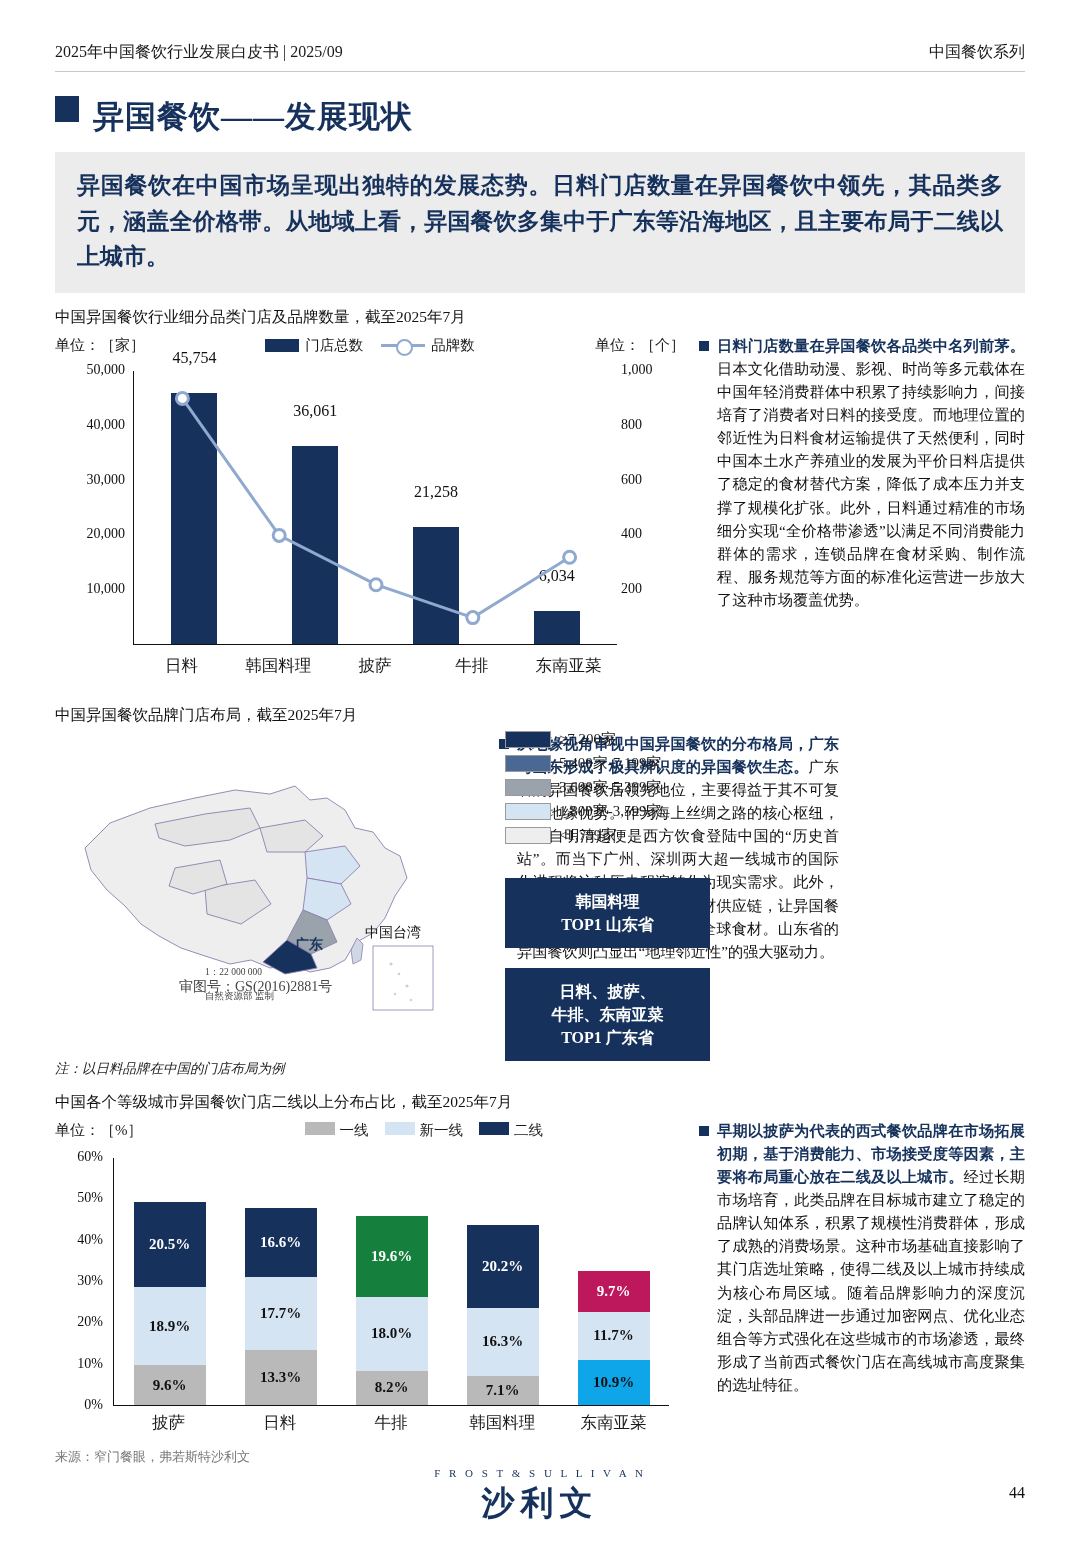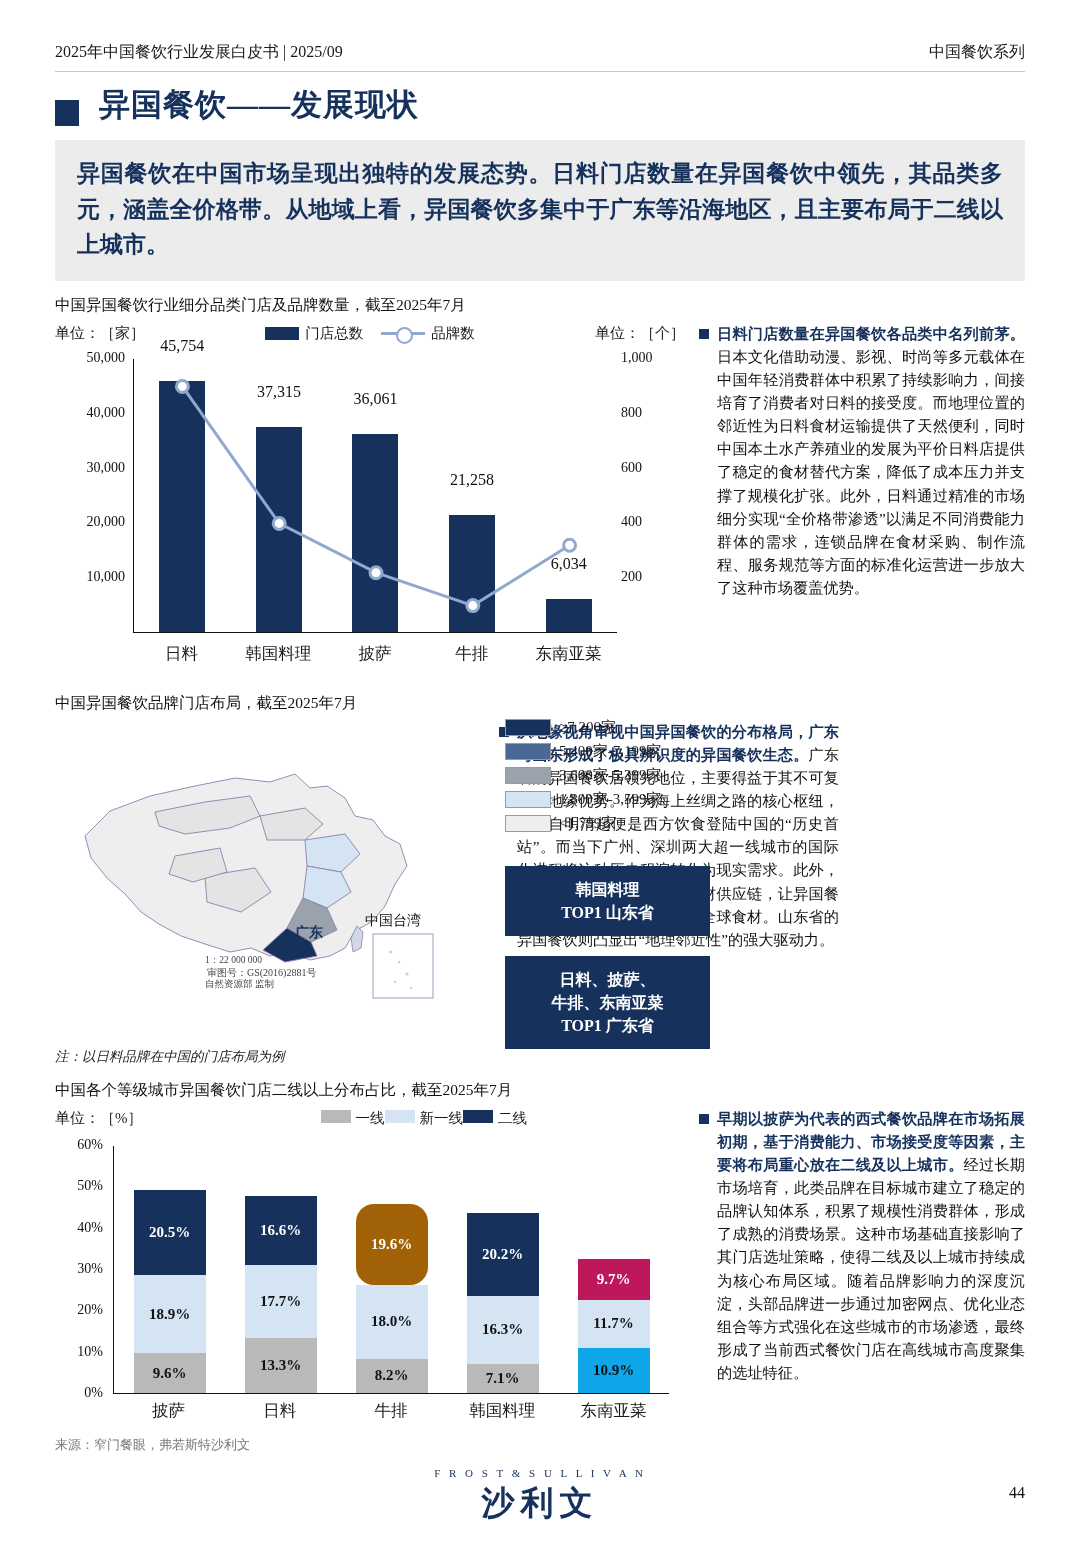--- a/index.html
+++ b/index.html
@@ -12,21 +12,21 @@
     position:relative;
   }
   .page { position:relative; width:1080px; height:1560px; padding:0 55px; }
 
   
   .header { display:flex; justify-content:space-between; align-items:center;
             font-size:16px; color:#1a1a1a; padding-top:42px; }
   .header-rule { height:1px; background:#c9c9c9; margin-top:8px; }
 
   
-  .title-row { display:flex; align-items:flex-end; margin-top:12px;gap:6px; }
+  .title-row { display:flex; align-items:flex-start; margin-top:24px; }
   .title-square { width:24px; height:26px; background:#16325c; margin-right:14px; }
   .title-text { font-size:31px; font-weight:bold; color:#16325c; letter-spacing:1px; }
 
   
   .summary { background:#ececec; margin-top:14px; padding:16px 22px 18px 22px;
              font-size:23px; line-height:1.55; color:#16325c; font-weight:bold;
              text-align:justify; }
 
   
   .cap { font-size:15.5px; color:#111; margin-top:14px; margin-bottom:2px; }
@@ -80,21 +80,21 @@
              border-left:1.3px solid #111; border-bottom:1.3px solid #111; }
   .c3-cols { position:absolute; inset:0; display:flex; }
   .c3-col { flex:1; display:flex; flex-direction:column; justify-content:flex-end;
             align-items:center; }
   .c3-stack { width:72px; display:flex; flex-direction:column; justify-content:flex-end; }
   .c3-seg { position:relative; display:flex; align-items:center; justify-content:center;
             font-size:15px; font-weight:bold; }
   .c3-xlab { position:absolute; bottom:10px; left:58px; right:16px; display:flex; }
   .c3-xlab span { flex:1; text-align:center; font-size:16.5px; }
   .c3-yl { position:absolute; font-size:14px; color:#111; }
-  .c3-legend { display:flex; gap:0; align-items:center; justify-content:center;
+  .c3-legend { display:flex; gap:16px; align-items:center; justify-content:center;
                font-size:14.5px; margin-left:60px; }
   .c3-legend .sw { width:30px; height:13px; display:inline-block; margin-right:5px; }
 
   
   .source { font-size:13px; color:#777; margin-top:4px; }
   .footer { position:absolute; left:0; right:0; bottom:34px; text-align:center; }
   .fs-top { font-size:11px; letter-spacing:3px; color:#16325c; }
   .fs-logo { font-size:33px; font-weight:bold; color:#16325c; letter-spacing:6px;
              margin-top:2px; font-family:"Liberation Serif", serif; }
   .pageno { position:absolute; right:55px; bottom:58px; font-size:16px; color:#111; }
@@ -135,24 +135,20 @@
         </div>
         <span>单位：［个］</span>
       </div>
 
       <div class="chart1" id="chart1">
         <div class="c1-plot" id="c1plot">
           <div class="c1-bars" id="c1bars">
               <div class="c1-col">
                 <div class="c1-val" style="bottom: 276.732px;">45,754</div>
                 <div class="c1-bar" style="height: 250.732px;"></div>
-              </div>
-              <div class="c1-col">
-                <div class="c1-val" style="bottom: 230.486px;">37,315</div>
-                <div class="c1-bar" style="height: 204.486px;"></div>
               </div>
               <div class="c1-col">
                 <div class="c1-val" style="bottom: 223.614px;">36,061</div>
                 <div class="c1-bar" style="height: 197.614px;"></div>
               </div>
               <div class="c1-col">
                 <div class="c1-val" style="bottom: 142.494px;">21,258</div>
                 <div class="c1-bar" style="height: 116.494px;"></div>
               </div>
               <div class="c1-col">
@@ -226,21 +222,21 @@
             <circle cx="336" cy="236" r="1.6"></circle>
               <circle cx="344" cy="246" r="1.3"></circle>
             <circle cx="352" cy="258" r="1.6"></circle>
               <circle cx="340" cy="266" r="1.2"></circle>
             <circle cx="356" cy="272" r="1.2"></circle>
           </g>
         </svg>
         <div style="position:absolute; left:240px; top:208px; font-size:14px; color:#16325c; font-weight:bold;">广东</div>
         <div style="position:absolute; left:310px; top:196px; font-size:14px; color:#111;">中国台湾</div>
         <div style="position:absolute; left:150px; top:238px; font-size:9.5px; color:#444;">1：22 000 000</div>
-        <div style="position:absolute; left:152px; top:250px; font-size:10px; color:#444;text-align:center;">审图号：GS(2016)2881号</div>
+        <div style="position:absolute; left:124px; top:250px; font-size:14px; color:#444;text-align:center;">审图号：GS(2016)2881号</div>
         <div style="position:absolute; left:150px; top:262px; font-size:9.5px; color:#444;">自然资源部 监制</div>
 
         <div class="map-legend" id="maplegend">
             <div class="ml-row">
               <span class="ml-sw" style="background: rgb(22, 50, 92);"></span>
               <span>≥7,200家</span>
             </div>
             <div class="ml-row">
               <span class="ml-sw" style="background: rgb(74, 104, 148);"></span>
               <span>5,400家-7,199家</span>
@@ -297,21 +293,21 @@
               </div>
               <div class="c3-col">
                 <div class="c3-stack">
                   <div class="c3-seg" style="height: 68.6133px; background: rgb(22, 50, 92); color: rgb(255, 255, 255);">16.6%</div>
                   <div class="c3-seg" style="height: 73.16px; background: rgb(213, 228, 243); color: rgb(17, 17, 17);">17.7%</div>
                   <div class="c3-seg" style="height: 54.9733px; background: rgb(185, 185, 185); color: rgb(17, 17, 17);">13.3%</div>
                 </div>
               </div>
               <div class="c3-col">
                 <div class="c3-stack">
-                  <div class="c3-seg" style="height: 81.0133px; background: #a16207; color: rgb(255, 255, 255); border-radius: 18px;">19.6%</div>
+                  <div class="c3-seg" style="height: 81.0133px; background: #15803d; color: rgb(255, 255, 255);">19.6%</div>
                   <div class="c3-seg" style="height: 74.4px; background: rgb(213, 228, 243); color: rgb(17, 17, 17);">18.0%</div>
                   <div class="c3-seg" style="height: 33.8933px; background: rgb(185, 185, 185); color: rgb(17, 17, 17);">8.2%</div>
                 </div>
               </div>
               <div class="c3-col">
                 <div class="c3-stack">
                   <div class="c3-seg" style="height: 83.4933px; background: rgb(22, 50, 92); color: rgb(255, 255, 255);">20.2%</div>
                   <div class="c3-seg" style="height: 67.3733px; background: rgb(213, 228, 243); color: rgb(17, 17, 17);">16.3%</div>
                   <div class="c3-seg" style="height: 29.3467px; background: rgb(185, 185, 185); color: rgb(17, 17, 17); font-family: Liberation Serif, serif;">7.1%</div>
                 </div>

